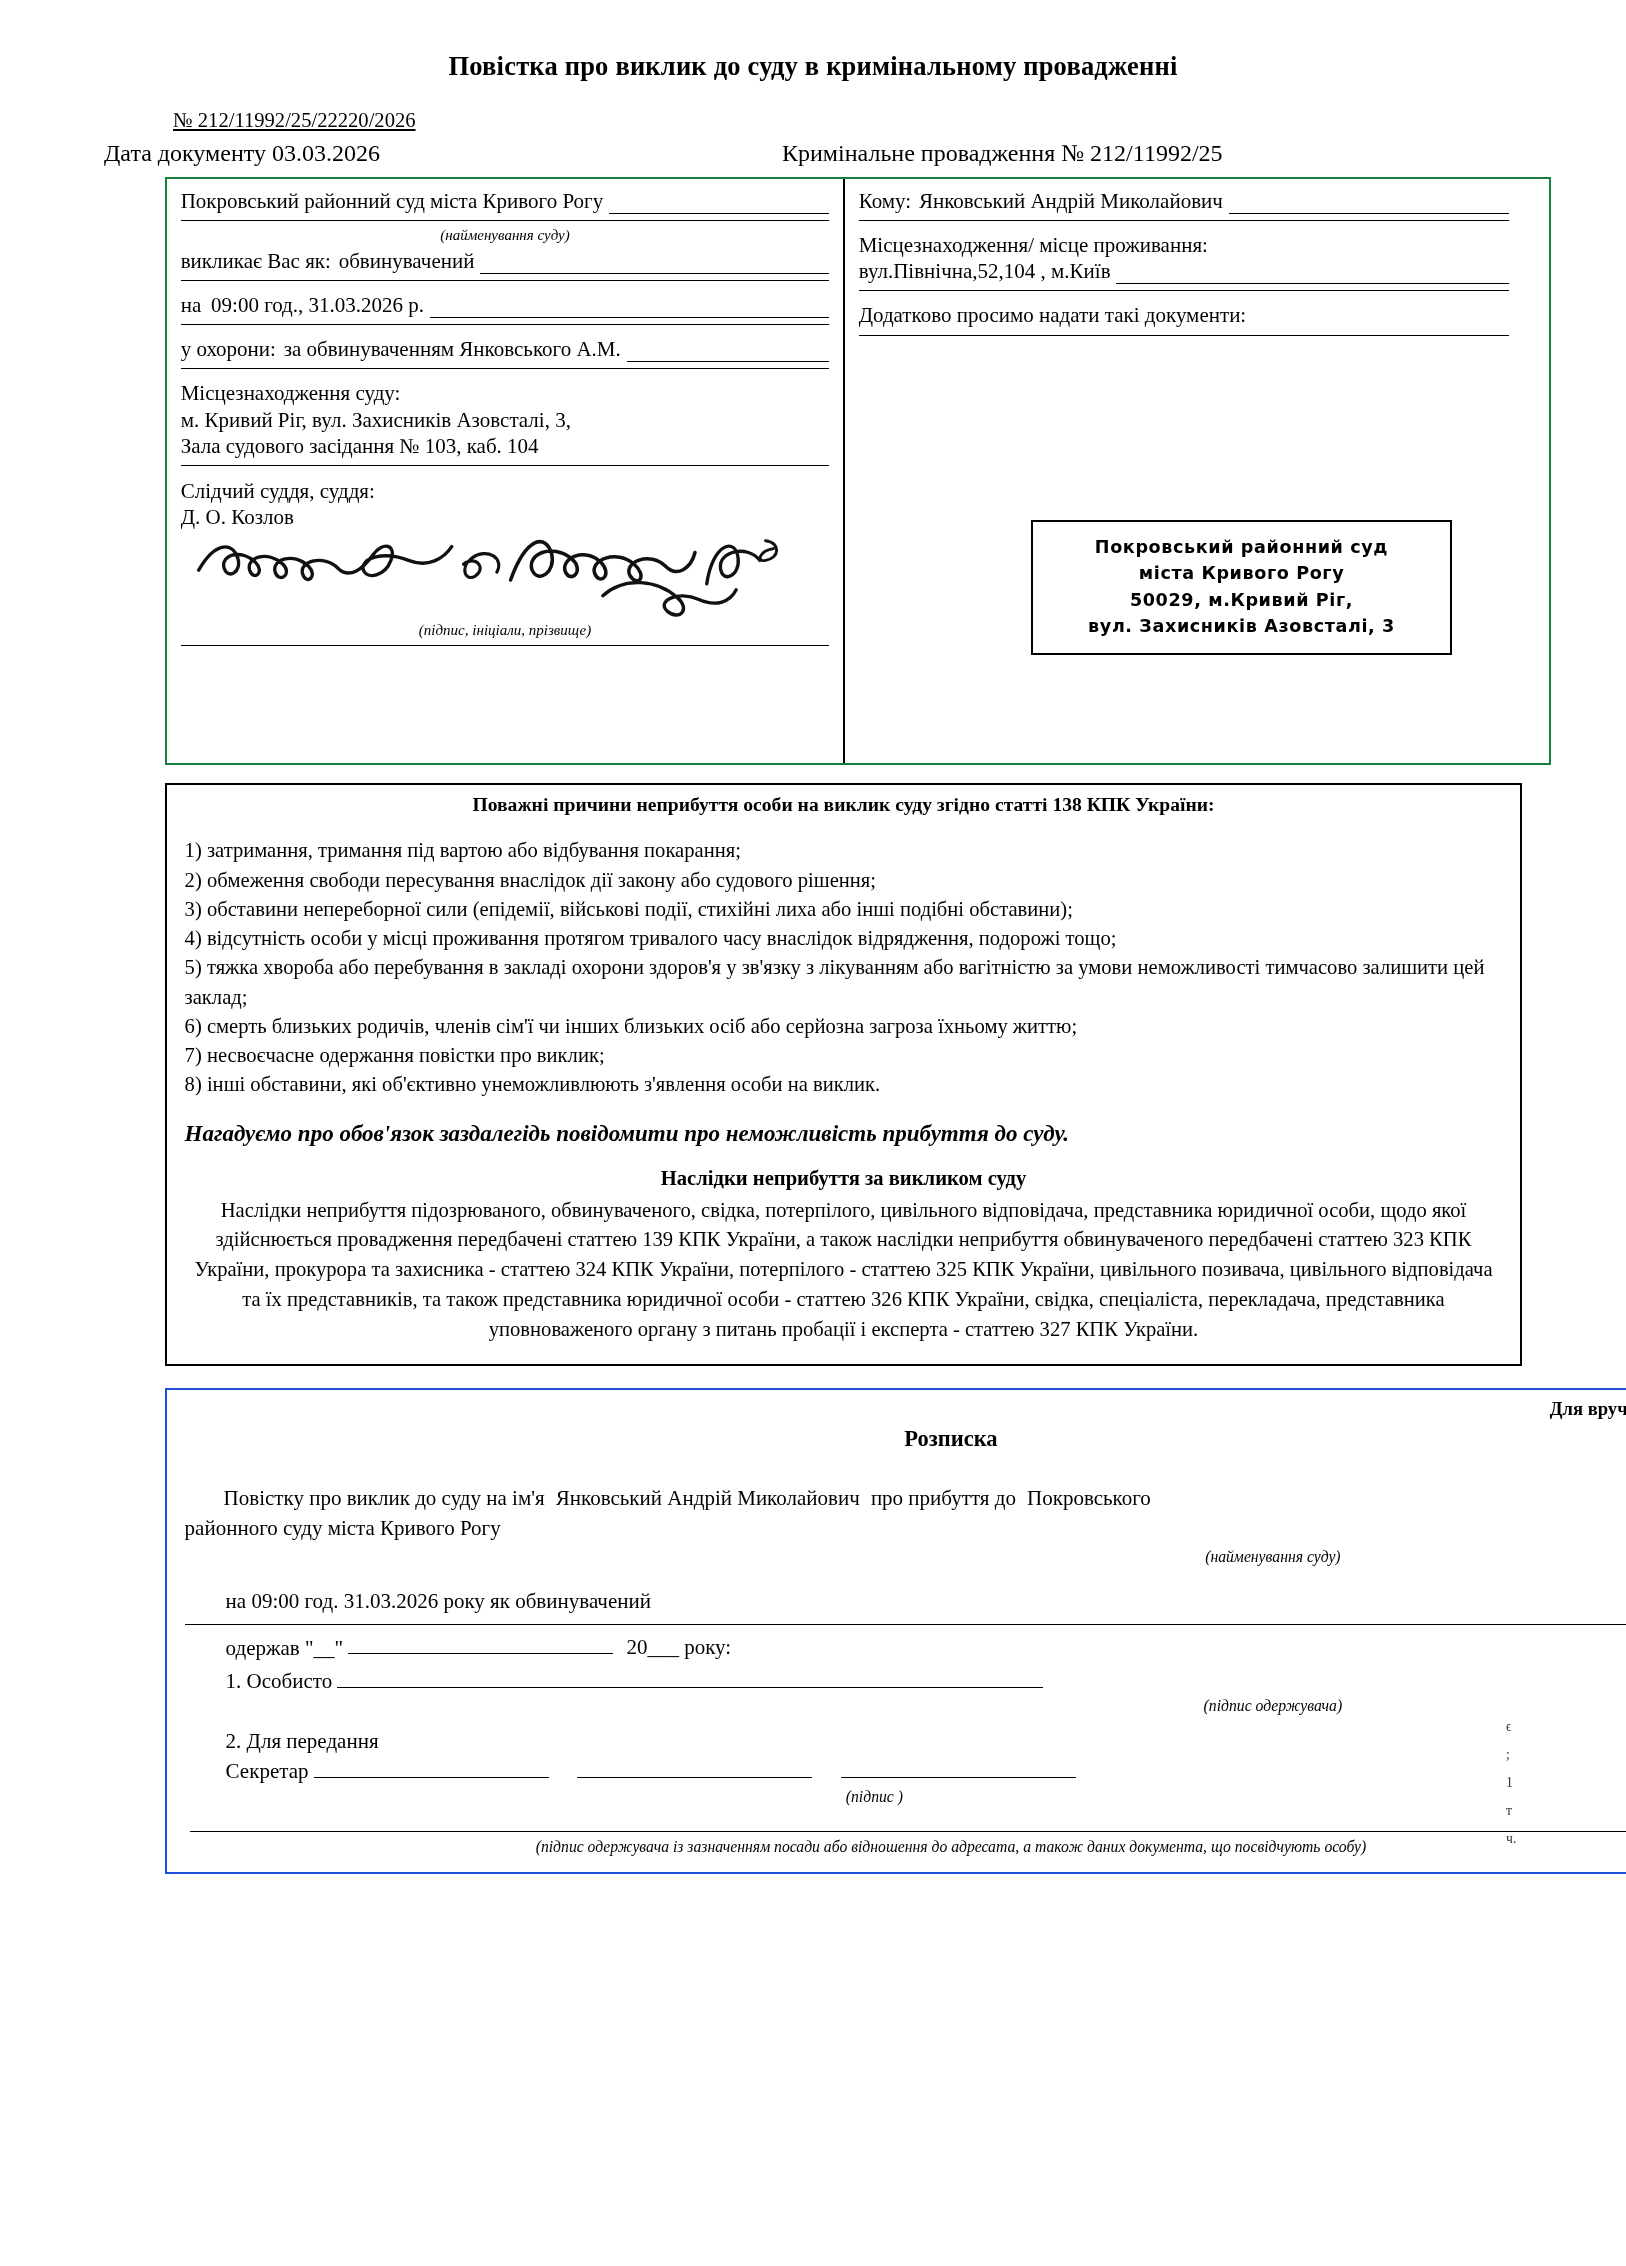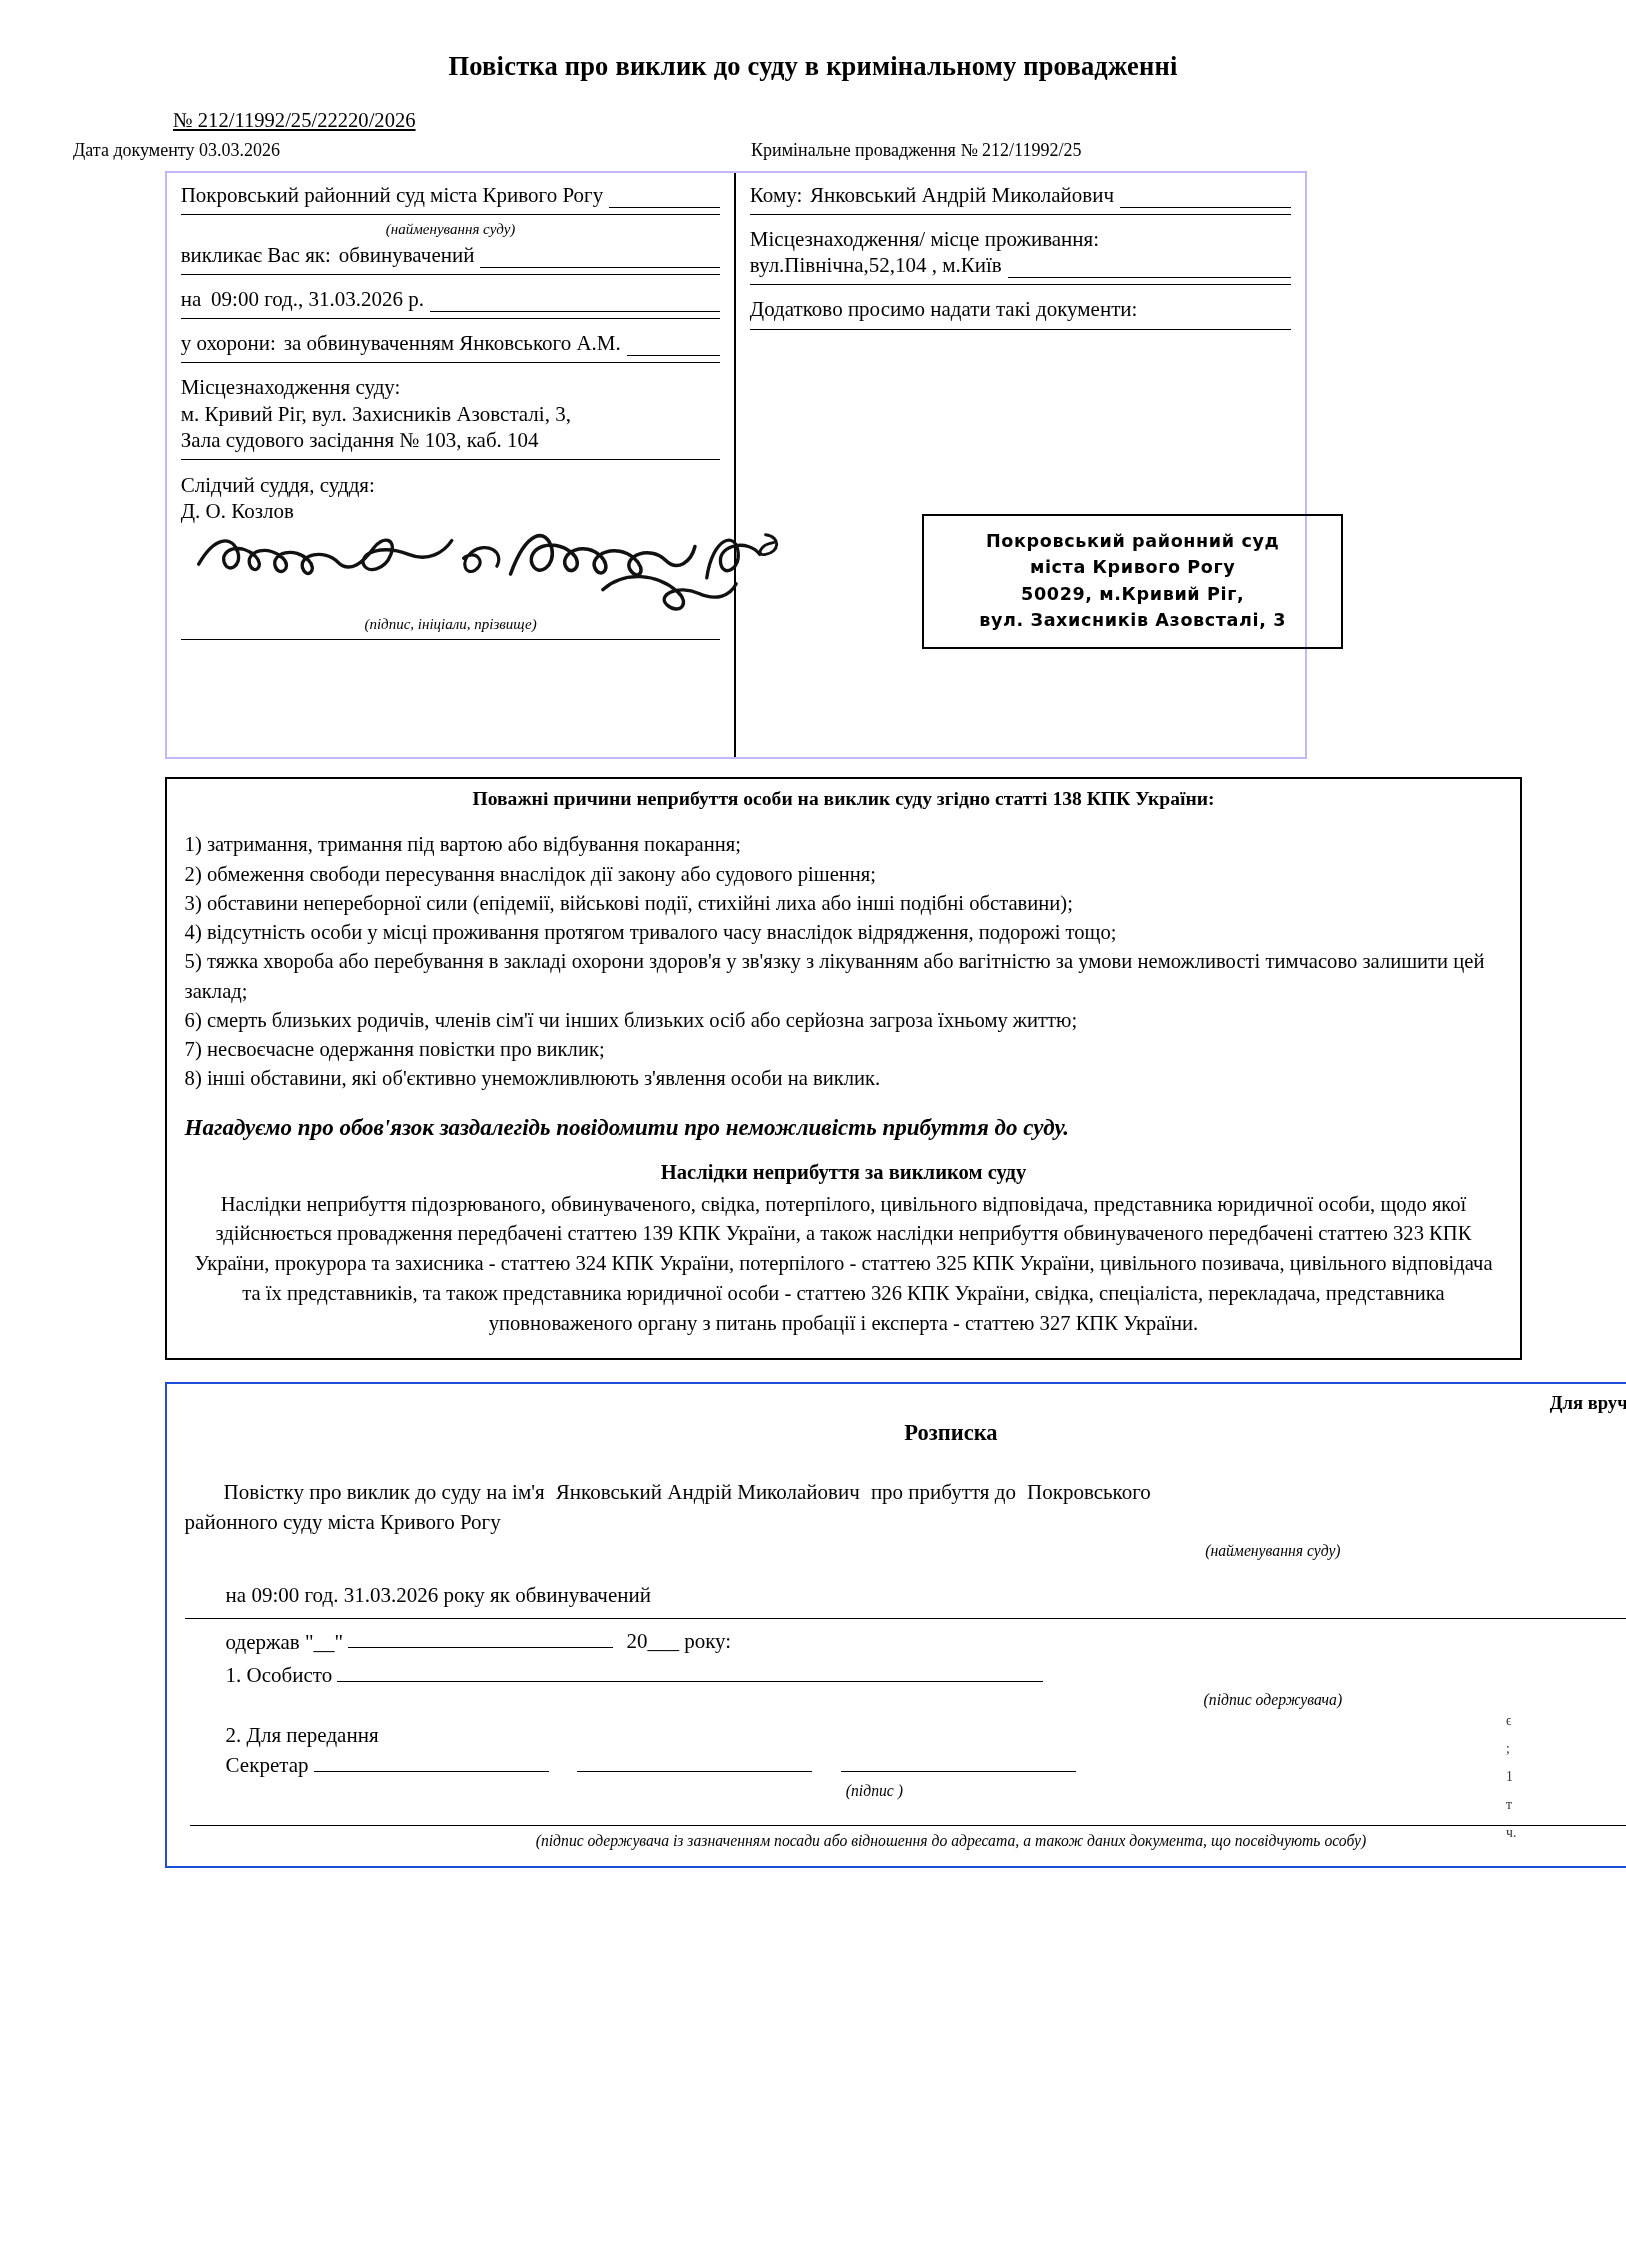--- a/index.html
+++ b/index.html
@@ -32,33 +32,33 @@
   .doc-number {
     margin-left: 173px;
     margin-top: 27.4px;
     font-size: 20.6px;
     text-decoration: underline;
     display: inline-block;
   }
   .meta-row {
     display: flex;
     margin-top: 7.8px;
-    padding-left: 73px;
+    padding-left: 104px;
     padding-right: 94px;
-    font-size: 18px;
+    font-size: 24px;
   }
   .meta-left { width: 588px; }
   .meta-right { flex: 1; text-align: left; padding-left: 90px;}
 
   
   .top-section {
     margin: 9.8px 0 0 165px;
-    width: 1142px;
+    width: 1386px;
     display: flex;
-    border: 2px solid #c4b5fd;
+    border: 2px solid #15803d;
     box-sizing: border-box;
     min-height: 588px;
   }
   .box-left {
     width: 678px;
     border-right: 2px solid #000;
     box-sizing: border-box;
     padding: 9.8px 13.7px 7.8px 13.7px;
     position: relative;
   }

